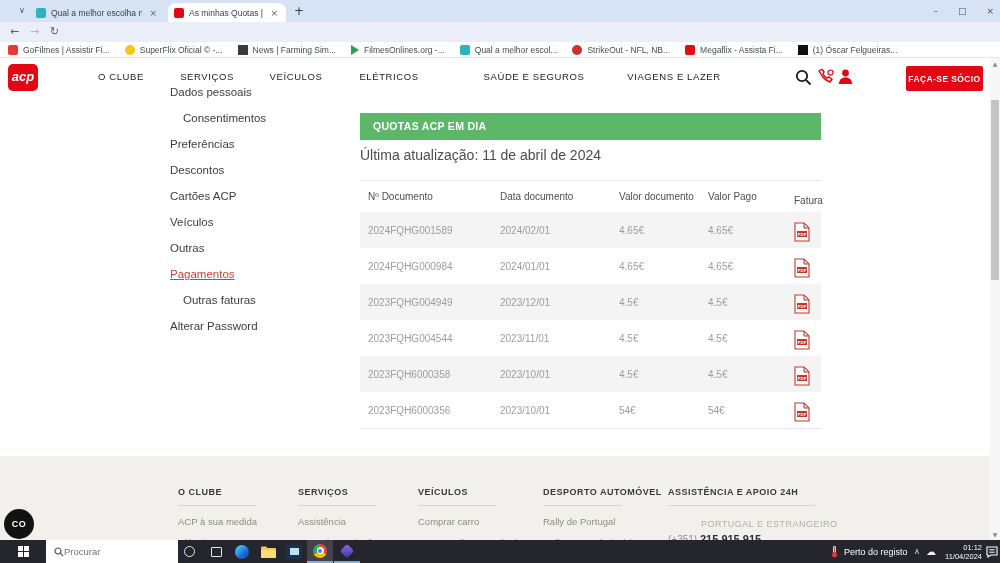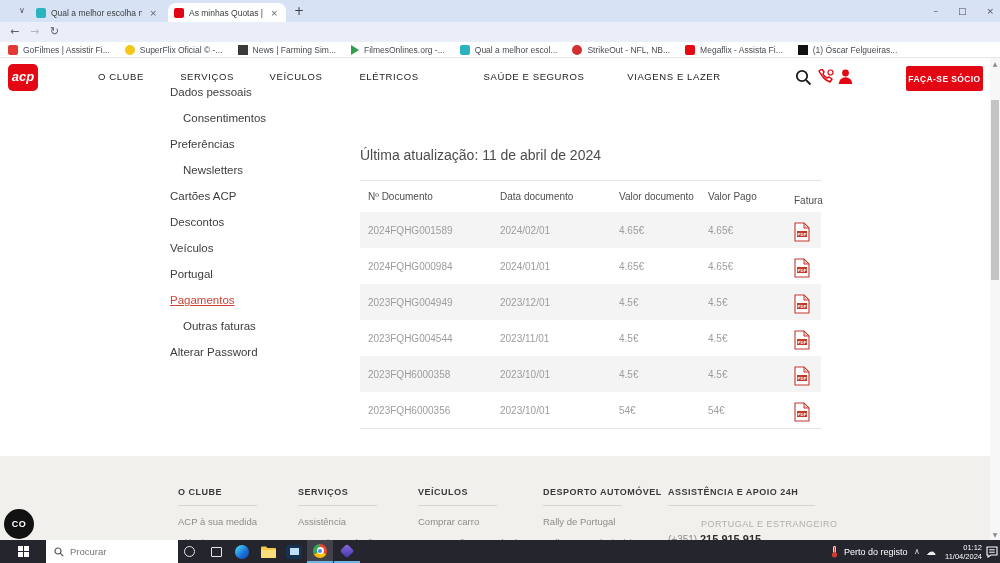--- a/index.html
+++ b/index.html
@@ -72,21 +72,21 @@
   
   .scrollbar { position:absolute; right:0; top:58px; width:10px; height:482px; background:#f7f7f7; }
   .scrollbar .arr { position:absolute; left:0; width:10px; font-size:6px; color:#8a8a8a; text-align:center; }
   .scrollbar .thumb { position:absolute; left:1px; width:8px; top:42px; height:180px; background:#c4c4c4; }
 
   
   .taskbar { position:absolute; left:0; top:540px; width:1000px; height:23px; background:#24252d; z-index:50; }
   .startbtn { position:absolute; left:0; top:0; width:46px; height:23px; display:flex; align-items:center; justify-content:center; }
   .winlogo { display:grid; grid-template-columns:5px 5px; grid-template-rows:5px 5px; gap:1px; }
   .winlogo i { background:#fff; }
-  .tsearch { position:absolute; left:46px; top:0; width:132px; height:23px; background:#fff; display:flex; align-items:center; gap:6px; padding-left:8px; }
+  .tsearch { position:absolute; left:46px; top:0; width:132px; height:23px; background:#fff; display:flex; align-items:center; padding-left:8px; }
   .tsearch input { border:none; outline:none; width:90px; font-size:9.5px; color:#333; font-family:"Liberation Sans",sans-serif; background:transparent; }
   .ticon { position:absolute; top:0; width:26px; height:23px; display:flex; align-items:center; justify-content:center; }
   .ticon.open { border-bottom:2px solid #6fb3e8; }
   .ticon.front { background:#41424c; }
   .cortana { width:11px; height:11px; border:1.5px solid #e8e8e8; border-radius:50%; }
   .taskview { width:11px; height:10px; border:1.5px solid #e8e8e8; border-radius:1px; }
   .edgeic { width:14px; height:14px; border-radius:50%; background:linear-gradient(135deg,#45d3f5 10%,#1b6ed8 60%,#1a46a0); }
   .chromeic { position:relative; width:14px; height:14px; border-radius:50%; background:conic-gradient(#ea4335 0 33%,#fbbc05 33% 66%,#34a853 66% 100%); }
   .chromeic::before { content:""; position:absolute; left:3.5px; top:3.5px; width:7px; height:7px; background:#fff; border-radius:50%; }
   .chromeic::after { content:""; position:absolute; left:5px; top:5px; width:4px; height:4px; background:#4285f4; border-radius:50%; }
@@ -214,30 +214,30 @@
     <svg class="hico" style="left:838px" width="15" height="16" viewBox="0 0 15 16">
         <circle cx="7.5" cy="4" r="3.4" fill="#e30613"></circle>
         <path d="M0.7 15a6.8 6.8 0 0 1 13.6 0z" fill="#e30613"></path>
       </svg>
     <button class="cta">FAÇA-SE SÓCIO</button>
 
     <nav class="sidebar">
       <div class="side-item">Dados pessoais</div>
       <div class="side-item lvl1">Consentimentos</div>
       <div class="side-item">Preferências</div>
-      <div class="side-item lvl1">Newsletters</div>
+      <div class="side-item">Descontos</div>
       <div class="side-item">Cartões ACP</div>
-      <div class="side-item">Descontos</div>
       <div class="side-item">Veículos</div>
-      <div class="side-item">Portugal</div>
+      <div class="side-item">Outras</div>
       <div class="side-item red ul">Pagamentos</div>
       <div class="side-item lvl1">Outras faturas</div>
       <div class="side-item">Alterar Password</div>
     </nav>
 
+    <div class="banner">QUOTAS ACP EM DIA</div>
     <div class="updated">Última atualização: 11 de abril de 2024</div>
 
     <div class="qtable">
       <div class="trow thead">
         <div class="c1">Nº Documento</div>
         <div class="c2">Data documento</div>
         <div class="c3">Valor documento</div>
         <div class="c4">Valor Pago</div>
         <div class="c5">Fatura</div>
       </div>

